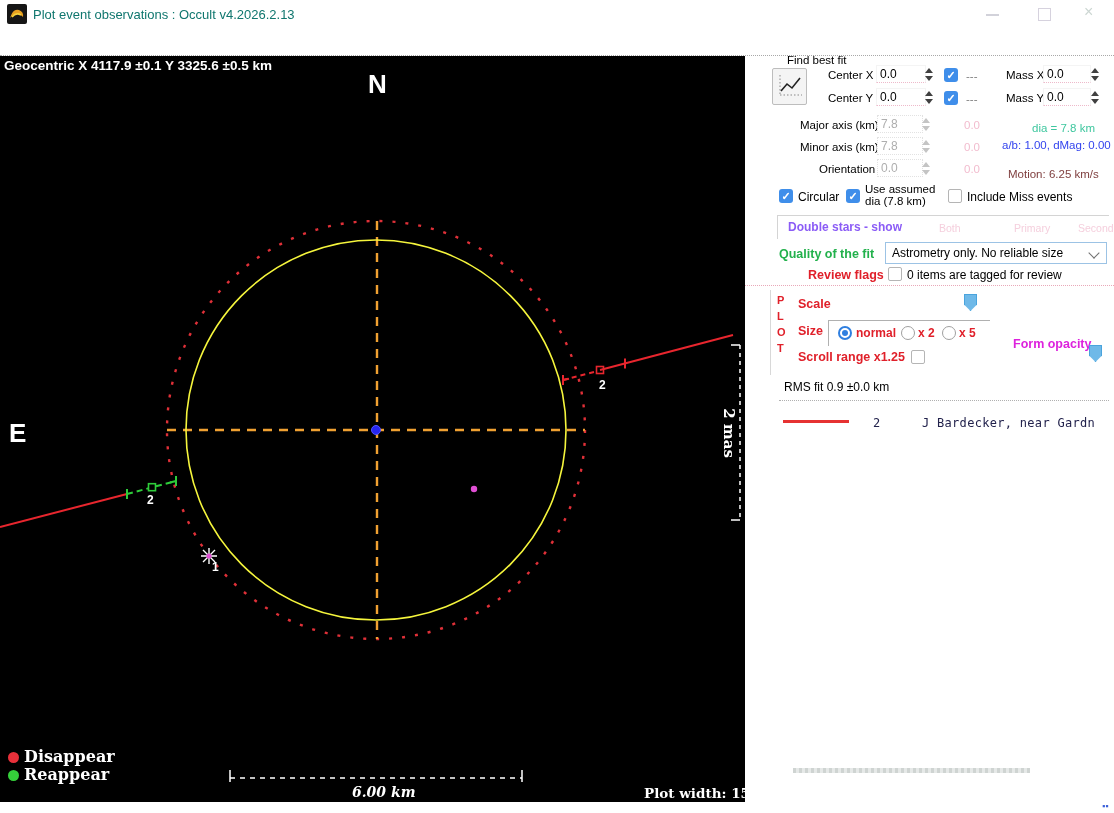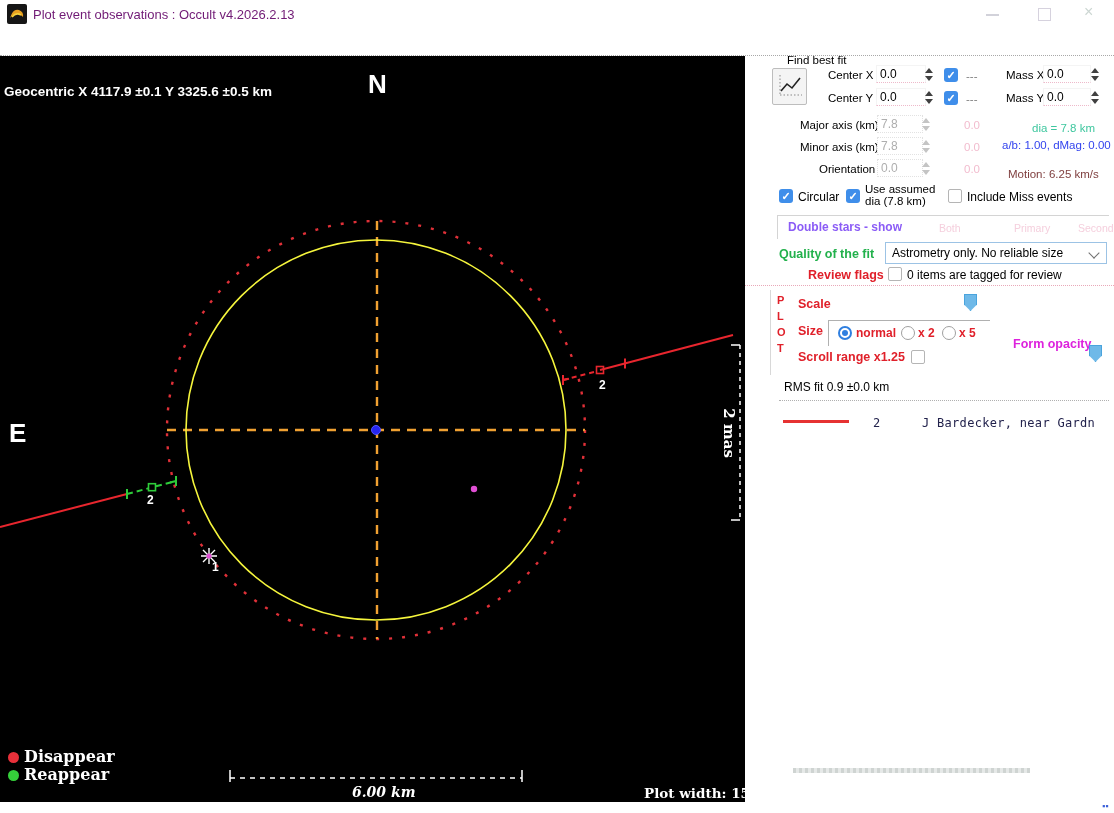--- a/index.html
+++ b/index.html
@@ -1,21 +1,21 @@
 <!DOCTYPE html>
 <html><head>
 <meta charset="utf-8">
 <style>
   html,body{margin:0;padding:0;background:#fff;}
   body{width:1114px;height:813px;position:relative;overflow:hidden;
        font-family:"Liberation Sans",sans-serif;-webkit-font-smoothing:antialiased;}
   .abs{position:absolute;white-space:nowrap;}
   
   .titlebar{left:0;top:0;width:1114px;height:28px;background:#fff;}
-  .title-text{left:33px;top:7px;font-size:13px;color:#701a75;}
+  .title-text{left:33px;top:7px;font-size:13px;color:#0f766e;}
   .appicon{left:7px;top:4px;width:20px;height:20px;background:#161616;border-radius:2px;}
   .wc-min{left:986px;top:14px;width:13px;height:2px;background:#d2d2da;}
   .wc-max{left:1038px;top:8px;width:11px;height:11px;border:1.5px solid #d6d2de;}
   .wc-close{left:1084px;top:3px;font-size:16px;color:#ccd6d2;}
   
   .menubar{left:0;top:28px;width:1114px;height:27px;background:#fff;border-bottom:1px dotted #a8a8a8;}
   .mitem{top:34px;font-size:13px;color:#1a1a1a;}
   .helpicon{left:166px;top:33px;width:15px;height:15px;border-radius:50%;
     background:radial-gradient(circle at 35% 30%,#9cc2f0,#2f6fd0);color:#fff;font-size:10px;
     font-weight:bold;text-align:center;line-height:15px;}
@@ -140,21 +140,21 @@
       <line x1="230" y1="714" x2="230" y2="726" stroke="#ffffff" stroke-width="1.5"></line>
       <line x1="522" y1="714" x2="522" y2="726" stroke="#ffffff" stroke-width="1.5"></line>
     </g>
 
     <text x="599" y="333" fill="#ffffff" font-size="12" font-weight="bold" font-family="Liberation Sans, sans-serif">2</text>
     <text x="147" y="448" fill="#ffffff" font-size="12" font-weight="bold" font-family="Liberation Sans, sans-serif">2</text>
     <text x="212" y="515" fill="#ffffff" font-size="12" font-weight="bold" font-family="Liberation Sans, sans-serif">1</text>
     <text x="724" y="377" fill="#ffffff" font-size="15" font-weight="bold" font-family="DejaVu Serif, serif" text-anchor="middle" transform="rotate(90 724 377)">2 mas</text>
   </svg>
 
-  <div class="abs hdr" style="left:4px;top:28px;">Geocentric  X  4117.9 ±0.1  Y 3325.6 ±0.5 km</div>
+  <div class="abs hdr" style="left:4px;top:2px;">Geocentric  X  4117.9 ±0.1  Y 3325.6 ±0.5 km</div>
   <div class="abs cardinal" style="left:368px;top:13px;">N</div>
   <div class="abs cardinal" style="left:9px;top:362px;">E</div>
 
   <div class="abs legend-dot" style="left:8px;top:696px;background:#e8303a;"></div>
   <div class="abs legend-txt" style="left:24px;top:691px;">Disappear</div>
   <div class="abs legend-dot" style="left:8px;top:714px;background:#35d03a;"></div>
   <div class="abs legend-txt" style="left:24px;top:709px;">Reappear</div>
   <div class="abs occver" style="left:4px;top:731px;">Occult 4.2026.2.13</div>
   <div class="abs kmlabel" style="left:352px;top:728px;">6.00 km</div>
   <div class="abs pw" style="left:644px;top:729px;">Plot width: 15 km</div>

